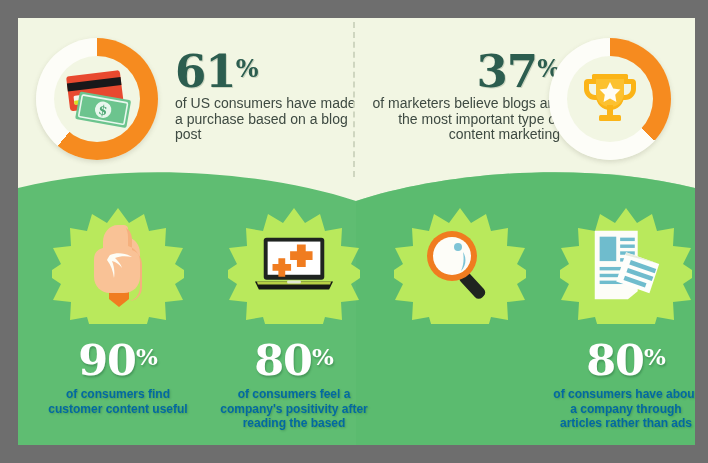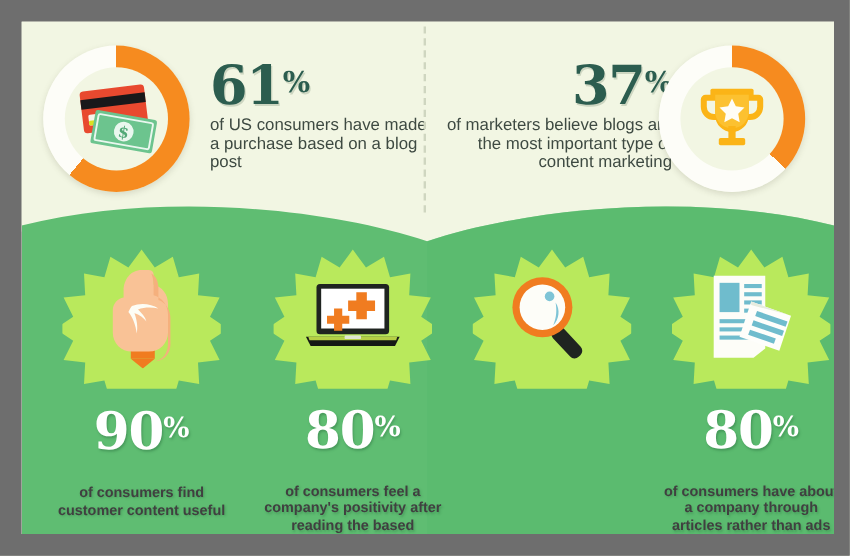--- a/index.html
+++ b/index.html
@@ -170,23 +170,23 @@
   .card-pct .sym {
     font-size: 23px;
     vertical-align: 10px;
     letter-spacing: 0;
   }
   .card-desc {
     font-family: "Liberation Sans", sans-serif;
     font-weight: bold;
     font-size: 12px;
     line-height: 14.5px;
-    color: #404040;
+    color: #0369a1;
     text-align: center;
-    margin-top: 20px;
+    margin-top: 4px;
     width: 152px;
     text-shadow: 1px 1px 2px rgba(30,90,50,0.30);
   }
 </style>
 </head>
 <body>
 
 <div id="infographic">
 
   <div class="top-panel">

